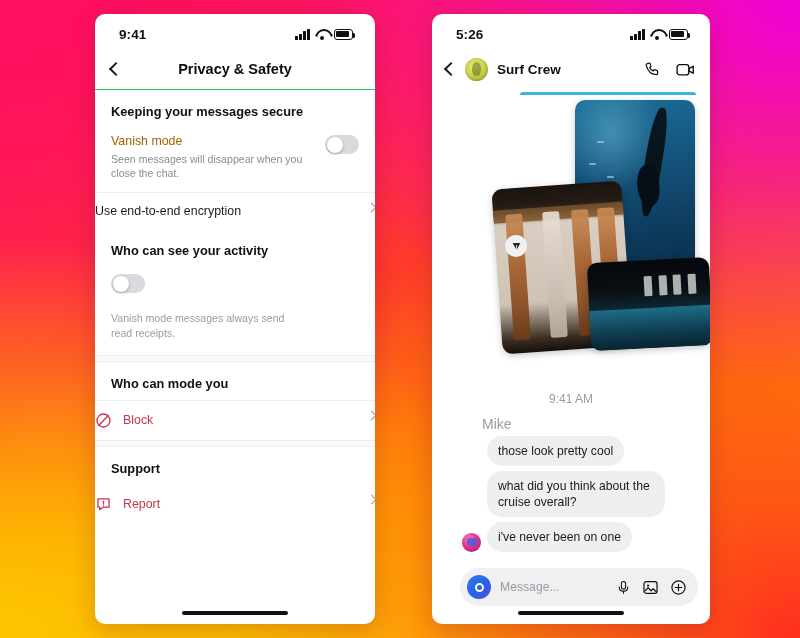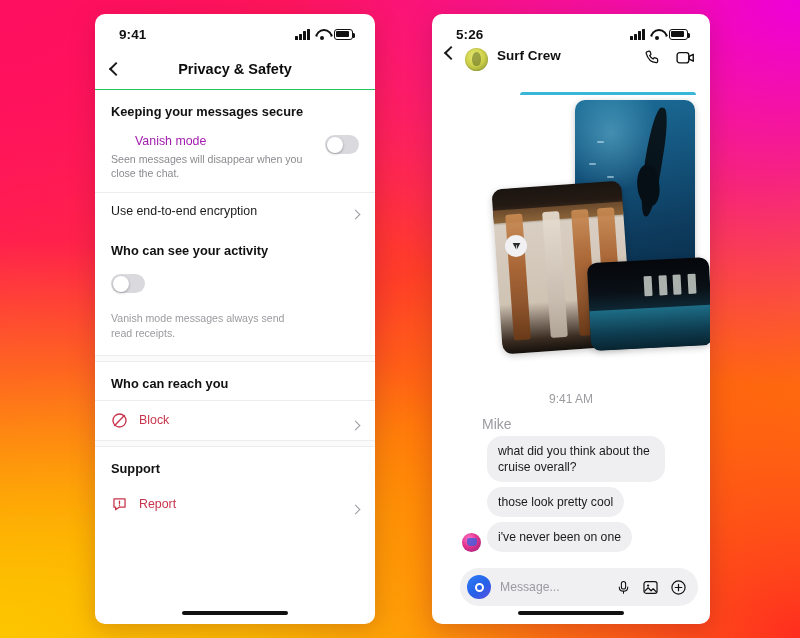--- a/index.html
+++ b/index.html
@@ -64,52 +64,52 @@
   }
   .settings { padding:0 0 0 0; }
   .sec-head {
     font-size:12.8px; font-weight:700; color:#111;
     padding:14px 16px 9px 16px;
   }
   .row {
     display:flex; align-items:flex-start; justify-content:space-between;
     padding:5px 16px 12px 16px; gap:10px;
   }
-  .row-title { font-size:12.4px; color:#a21caf; line-height:1.35;margin-left:24px; }
+  .row-title { font-size:12.4px; color:#a16207; line-height:1.35; }
   .row-sub { font-size:10.6px; color:#8b8b90; line-height:1.35; margin-top:2px; max-width:195px; }
   .note { font-size:10.6px; color:#9b9ba0; line-height:1.35; padding:6px 16px 15px 16px; max-width:215px; }
 
   .toggle {
     flex:0 0 auto; width:34px; height:19px; border-radius:12px;
     background:#d9d9de; position:relative; margin-top:2px; cursor:pointer;
   }
   .toggle .knob {
     position:absolute; top:1.5px; left:1.5px; width:16px; height:16px;
     background:#fff; border-radius:50%; box-shadow:0 1px 2.5px rgba(0,0,0,.3);
   }
 
   .link-row {
-    display:flex; align-items:flex-end; justify-content:space-between;
-    padding:11px 16px; cursor:pointer;
+    display:flex; align-items:flex-start; justify-content:space-between;
+    padding:11px 0; cursor:pointer;
   }
   .link-left { display:flex; align-items:center; gap:11px; }
   .link-label { font-size:12.4px; color:#1b1b1b; }
   .link-label.danger { color:#c8344b; }
   .chev-r {
     width:7px; height:7px; border-top:1.7px solid #9a9aa0; border-right:1.7px solid #9a9aa0;
     transform:rotate(45deg); flex:0 0 auto;
   }
   .divider { height:1px; background:#ededed; margin:0; }
   .gap { height:7px; background:#fafafa; border-top:1px solid #ededed; border-bottom:1px solid #ededed; }
 
   .ico { width:17px; height:17px; flex:0 0 auto; display:block; }
 
   
   .chat-nav {
-    display:flex; align-items:flex-start; gap:9px; height:42px; padding:0 14px;
+    display:flex; align-items:center; gap:9px; height:42px; padding:0 14px;
     position:relative;
   }
   .avatar-sm {
     width:23px; height:23px; border-radius:50%; flex:0 0 auto;
     background:radial-gradient(circle at 42% 35%,#e9ea74 0%,#cdd04a 48%,#7e8c2e 100%);
     box-shadow:inset 0 0 0 1px rgba(0,0,0,.06);
     position:relative; overflow:hidden;
   }
   .avatar-sm::after{
     content:""; position:absolute; left:7px; top:4px; width:9px; height:14px;
@@ -276,21 +276,21 @@
       <div class="row">
         <div class="toggle">
             <div class="knob"></div>
           </div>
       </div>
 
       <div class="note">Vanish mode messages always send read receipts.</div>
 
       <div class="gap"></div>
 
-      <div class="sec-head">Who can reach you</div>
+      <div class="sec-head">Who can mode you</div>
 
 
       <div class="divider"></div>
 
       <div class="link-row">
         <div class="link-left">
           <svg class="ico" viewBox="0 0 24 24" fill="none">
             <circle cx="12" cy="12" r="9.2" stroke="#c8344b" stroke-width="1.9"></circle>
             <path d="M5.2 19 18.8 5" stroke="#c8344b" stroke-width="1.9" stroke-linecap="round"></path>
           </svg>
@@ -390,26 +390,26 @@
           </svg>
         </div>
       </div>
 
       <div class="msg-time">9:41 AM</div>
 
       <div class="sender">Mike</div>
 
       <div class="bubble-row">
         <span class="spacer-av"></span>
-        <div class="bubble">what did you think about the cruise overall?</div>
+        <div class="bubble">those look pretty cool</div>
       </div>
 
       <div class="bubble-row">
         <span class="spacer-av"></span>
-        <div class="bubble">those look pretty cool</div>
+        <div class="bubble">what did you think about the cruise overall?</div>
       </div>
 
       <div class="bubble-row">
         <span class="avatar-dot"></span>
         <div class="bubble">i've never been on one</div>
       </div>
 
     </div>
 
     <div class="composer">

